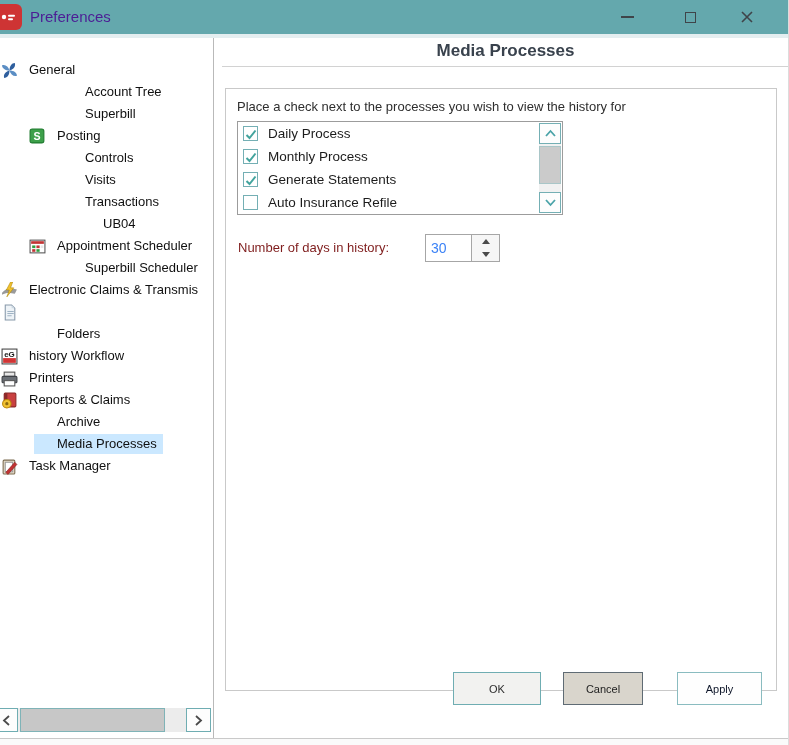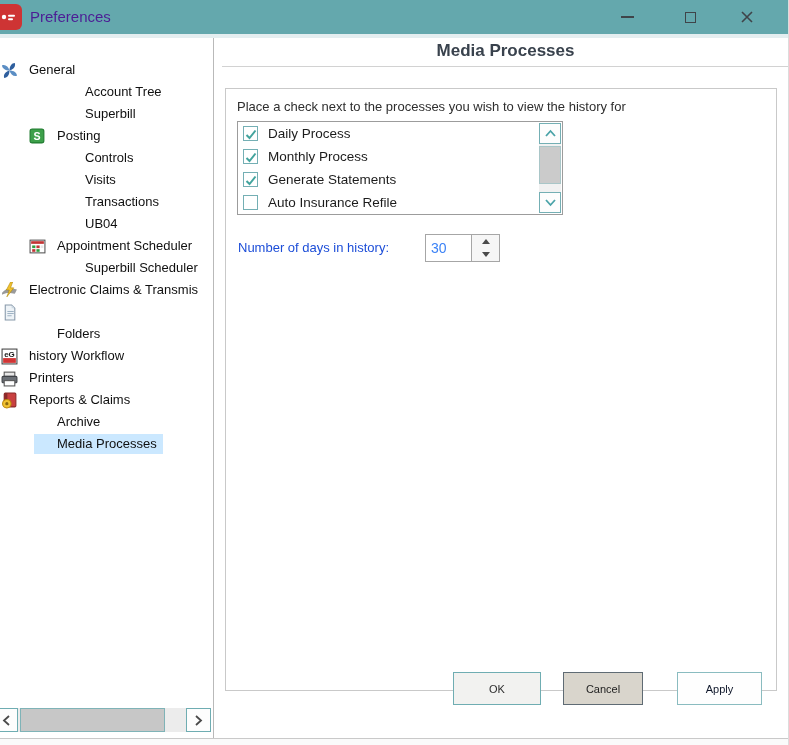--- a/index.html
+++ b/index.html
@@ -48,21 +48,21 @@
   .cb { width:15px; height:15px; border:1px solid #74afb4; background:#fff; margin-right:10px; flex:0 0 15px; display:flex; align-items:center; justify-content:center; }
   .cb svg { display:block; margin-top:1px; }
 
   .lb-scroll { position:absolute; right:0; top:0; width:24px; height:92px; }
   .lb-btn { position:absolute; left:1px; width:22px; height:21px; background:#fdfdfd; border:1px solid #74afb4; display:flex; align-items:center; justify-content:center; }
   .lb-up { top:1px; }
   .lb-down { bottom:1px; }
   .lb-track { position:absolute; left:1px; top:22px; width:22px; height:48px; background:#f1f1f1; }
   .lb-thumb { position:absolute; left:1px; top:24px; width:22px; height:38px; background:#cbcbcb; border:1px solid #a9c6c8; }
 
-  .days-label { position:absolute; left:238px; top:240px; font-size:13px; color:#1d4ed8; }
+  .days-label { position:absolute; left:238px; top:240px; font-size:13px; color:#7f1d1d; }
   .days-input { position:absolute; left:425px; top:234px; width:47px; height:28px; border:1px solid #a6a6a6; font-family:"Liberation Sans",sans-serif; font-size:14px; color:#3b82f6; padding-left:5px; background:#fff; }
   .spinner { position:absolute; left:471px; top:234px; width:29px; height:28px; border:1px solid #a6a6a6; background:#f6f6f6; }
   .spin-half { position:absolute; left:0; width:27px; height:13px; display:flex; align-items:center; justify-content:center; cursor:default; }
   .spin-up { top:0; } .spin-down { bottom:0; }
   .tri-up { width:0; height:0; border-left:4px solid transparent; border-right:4px solid transparent; border-bottom:5px solid #4a4a4a; }
   .tri-down { width:0; height:0; border-left:4px solid transparent; border-right:4px solid transparent; border-top:5px solid #4a4a4a; }
 
   
   .btn { position:absolute; top:672px; height:33px; font-family:"Liberation Sans",sans-serif; font-size:11px; text-align:center; cursor:default; }
   .btn-ok     { left:453px; width:88px; background:#f2f2f0; border:1px solid #6fadb2; color:#2e2e2e; }
@@ -130,21 +130,21 @@
         </div>
         <div class="tree-row" style="padding-left: 85px;">
           <span class="tree-label">Controls</span>
         </div>
         <div class="tree-row" style="padding-left: 85px;">
           <span class="tree-label">Visits</span>
         </div>
         <div class="tree-row" style="padding-left: 85px;">
           <span class="tree-label">Transactions</span>
         </div>
-        <div class="tree-row" style="padding-left: 85px;">
+        <div class="tree-row" style="padding-left: 85px; margin-left: 18px;">
           <span class="tree-label">UB04</span>
         </div>
         <div class="tree-row" style="padding-left: 29px;">
           <span class="tree-icon">
             <svg width="17" height="17" viewBox="0 0 16 16">
               <rect x="1" y="2" width="14" height="12" fill="#fff" stroke="#555"></rect>
               <rect x="2" y="3" width="12" height="2.5" fill="#c23333"></rect>
               <rect x="3" y="7" width="3" height="2.5" fill="#2f9e3f"></rect>
               <rect x="7" y="7" width="3" height="2.5" fill="#c23333"></rect>
               <rect x="11" y="7" width="2.5" height="2.5" fill="#e8e8e8"></rect>
@@ -208,20 +208,30 @@
             </svg>
           </span>
           <span class="tree-label">Reports &amp; Claims</span>
         </div>
         <div class="tree-row" style="padding-left: 57px;">
           <span class="tree-label">Archive</span>
         </div>
         <div class="tree-row selected" style="padding-left: 57px;">
           <span class="tree-label">Media Processes</span>
         </div>
+        <div class="tree-row" style="padding-left: 1px;">
+          <span class="tree-icon">
+            <svg width="17" height="17" viewBox="0 0 16 16">
+              <rect x="2" y="2" width="11" height="13" rx="1" fill="#e8dcc8" stroke="#7a6a4f"></rect>
+              <rect x="4" y="4" width="7" height="9" fill="#fff" stroke="#999"></rect>
+              <path d="M4.5 13.5L13 4l2 2-8.5 9.5z" fill="#c23333" stroke="#801818" stroke-width=".5"></path>
+            </svg>
+          </span>
+          <span class="tree-label">Task Manager</span>
+        </div>
       </div>
     <div class="h-scroll">
       <div class="h-track"></div>
       <div class="h-btn h-btn-left">
         <svg width="9" height="13" viewBox="0 0 9 13">
             <polyline points="7,2 2,6.5 7,11" fill="none" stroke="#4a4a4a" stroke-width="1.8"></polyline>
           </svg>
       </div>
       <div class="h-thumb"></div>
       <div class="h-btn h-btn-right">

